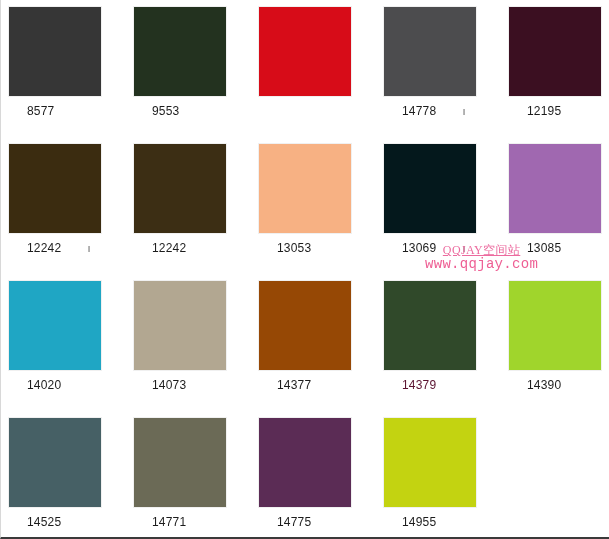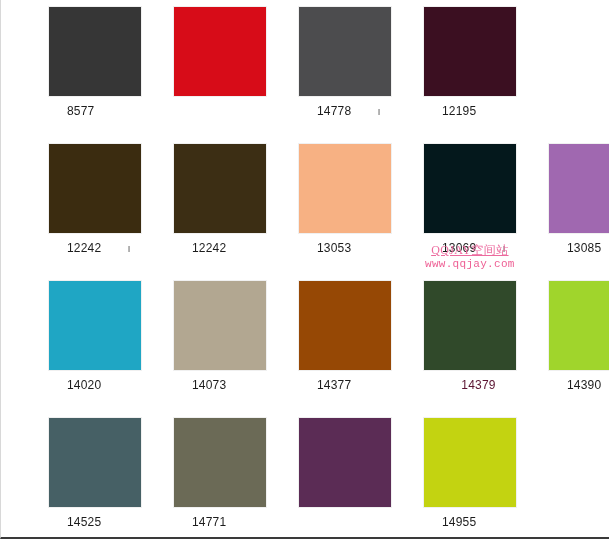--- a/index.html
+++ b/index.html
@@ -20,21 +20,20 @@
     height: 539px;
     background: #ffffff;
     box-sizing: border-box;
     border-left: 1px solid #d8d8d8;
     border-bottom: 2px solid #3a3a3a;
     overflow: hidden;
   }
   .swatch-grid {
     position: relative;
     width: 561px;
-    padding-left: 40px;
   }
   .swatch-row {
     display: flex;
     width: 625px;
     height: 137px;
   }
   .swatch-row.row-last {
     height: 124px;
   }
   .swatch-cell {
@@ -56,21 +55,20 @@
     font-size: 12px;
     color: #1c1c1c;
     letter-spacing: 0.2px;
     padding-top: 8px;
     padding-left: 18px;
     line-height: 14px;
     white-space: nowrap;
   }
   .swatch-label.tinted {
     color: #5a1330;
-    text-align: center;
   }
   .label-tick {
     display: inline-block;
     color: #6a6a6a;
     font-size: 11px;
     padding-left: 26px;
     vertical-align: top;
   }
   .watermark {
     position: absolute;
@@ -85,38 +83,42 @@
     display: block;
     font-family: "Liberation Serif", serif;
     font-size: 12px;
     color: #ec6a9e;
     letter-spacing: 0.4px;
     text-decoration: underline;
   }
   .watermark-line2 {
     display: block;
     font-family: "Liberation Mono", monospace;
-    font-size: 11px;
+    font-size: 14px;
     color: #ee5f94;
     letter-spacing: 0.3px;
     padding-top: 1px;
   }
 </style>
 </head>
 <body>
 
 <div id="palette-page">
 
   <div class="swatch-grid">
     <div class="swatch-row">
       <div class="swatch-cell">
         <span class="swatch-chip" style="background-color: rgb(54, 54, 54);"></span>
         <span class="swatch-label"><span>8577</span><span class="label-tick"></span></span>
       </div>
       <div class="swatch-cell">
+        <span class="swatch-chip" style="background-color: rgb(35, 50, 31);"></span>
+        <span class="swatch-label"><span>9553</span><span class="label-tick"></span></span>
+      </div>
+      <div class="swatch-cell">
         <span class="swatch-chip" style="background-color: rgb(215, 12, 24);"></span>
       </div>
       <div class="swatch-cell">
         <span class="swatch-chip" style="background-color: rgb(76, 76, 78);"></span>
         <span class="swatch-label"><span>14778</span><span class="label-tick">ı</span></span>
       </div>
       <div class="swatch-cell">
         <span class="swatch-chip" style="background-color: rgb(59, 15, 33);"></span>
         <span class="swatch-label"><span>12195</span><span class="label-tick"></span></span>
       </div>
@@ -172,20 +174,21 @@
       <div class="swatch-cell">
         <span class="swatch-chip" style="background-color: rgb(70, 96, 101);"></span>
         <span class="swatch-label"><span>14525</span><span class="label-tick"></span></span>
       </div>
       <div class="swatch-cell">
         <span class="swatch-chip" style="background-color: rgb(107, 106, 86);"></span>
         <span class="swatch-label"><span>14771</span><span class="label-tick"></span></span>
       </div>
       <div class="swatch-cell">
         <span class="swatch-chip" style="background-color: rgb(91, 44, 85);"></span>
+        <span class="swatch-label"><span>14775</span><span class="label-tick"></span></span>
       </div>
       <div class="swatch-cell">
         <span class="swatch-chip" style="background-color: rgb(195, 211, 17);"></span>
         <span class="swatch-label"><span>14955</span><span class="label-tick"></span></span>
       </div>
     </div>
   </div>
 
   <div class="watermark">
     <span class="watermark-line1">QQJAY空间站</span>

